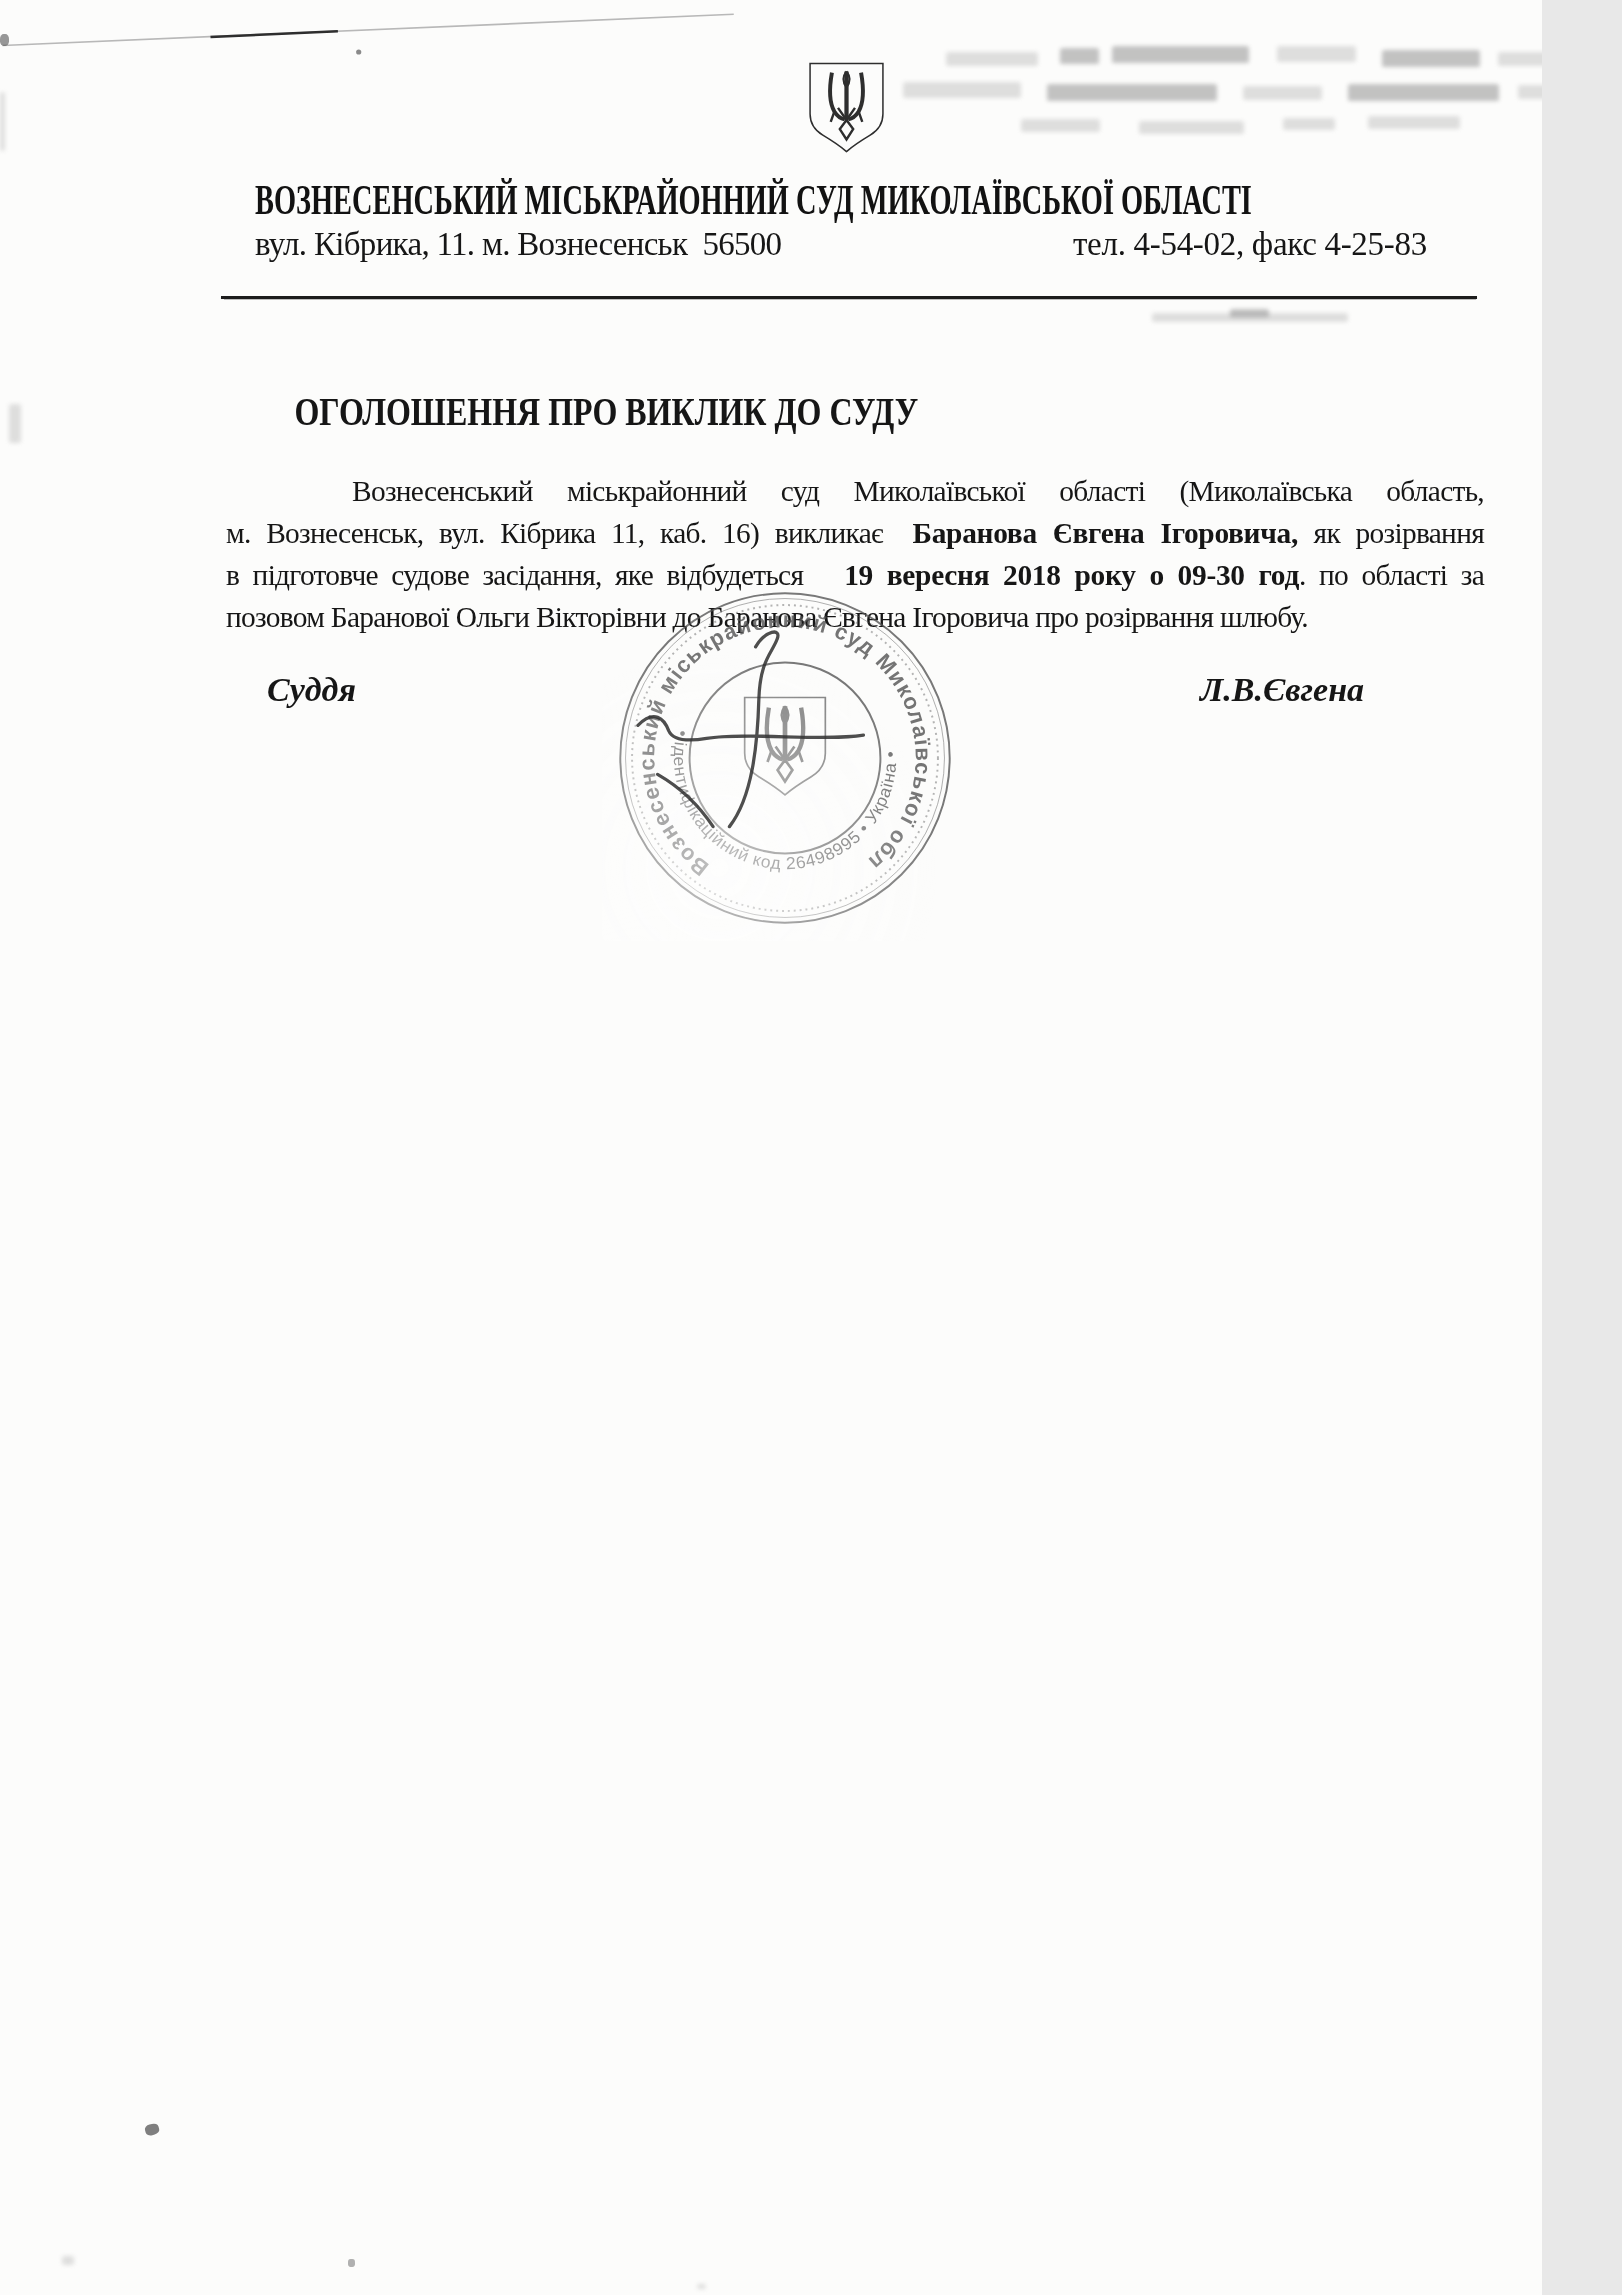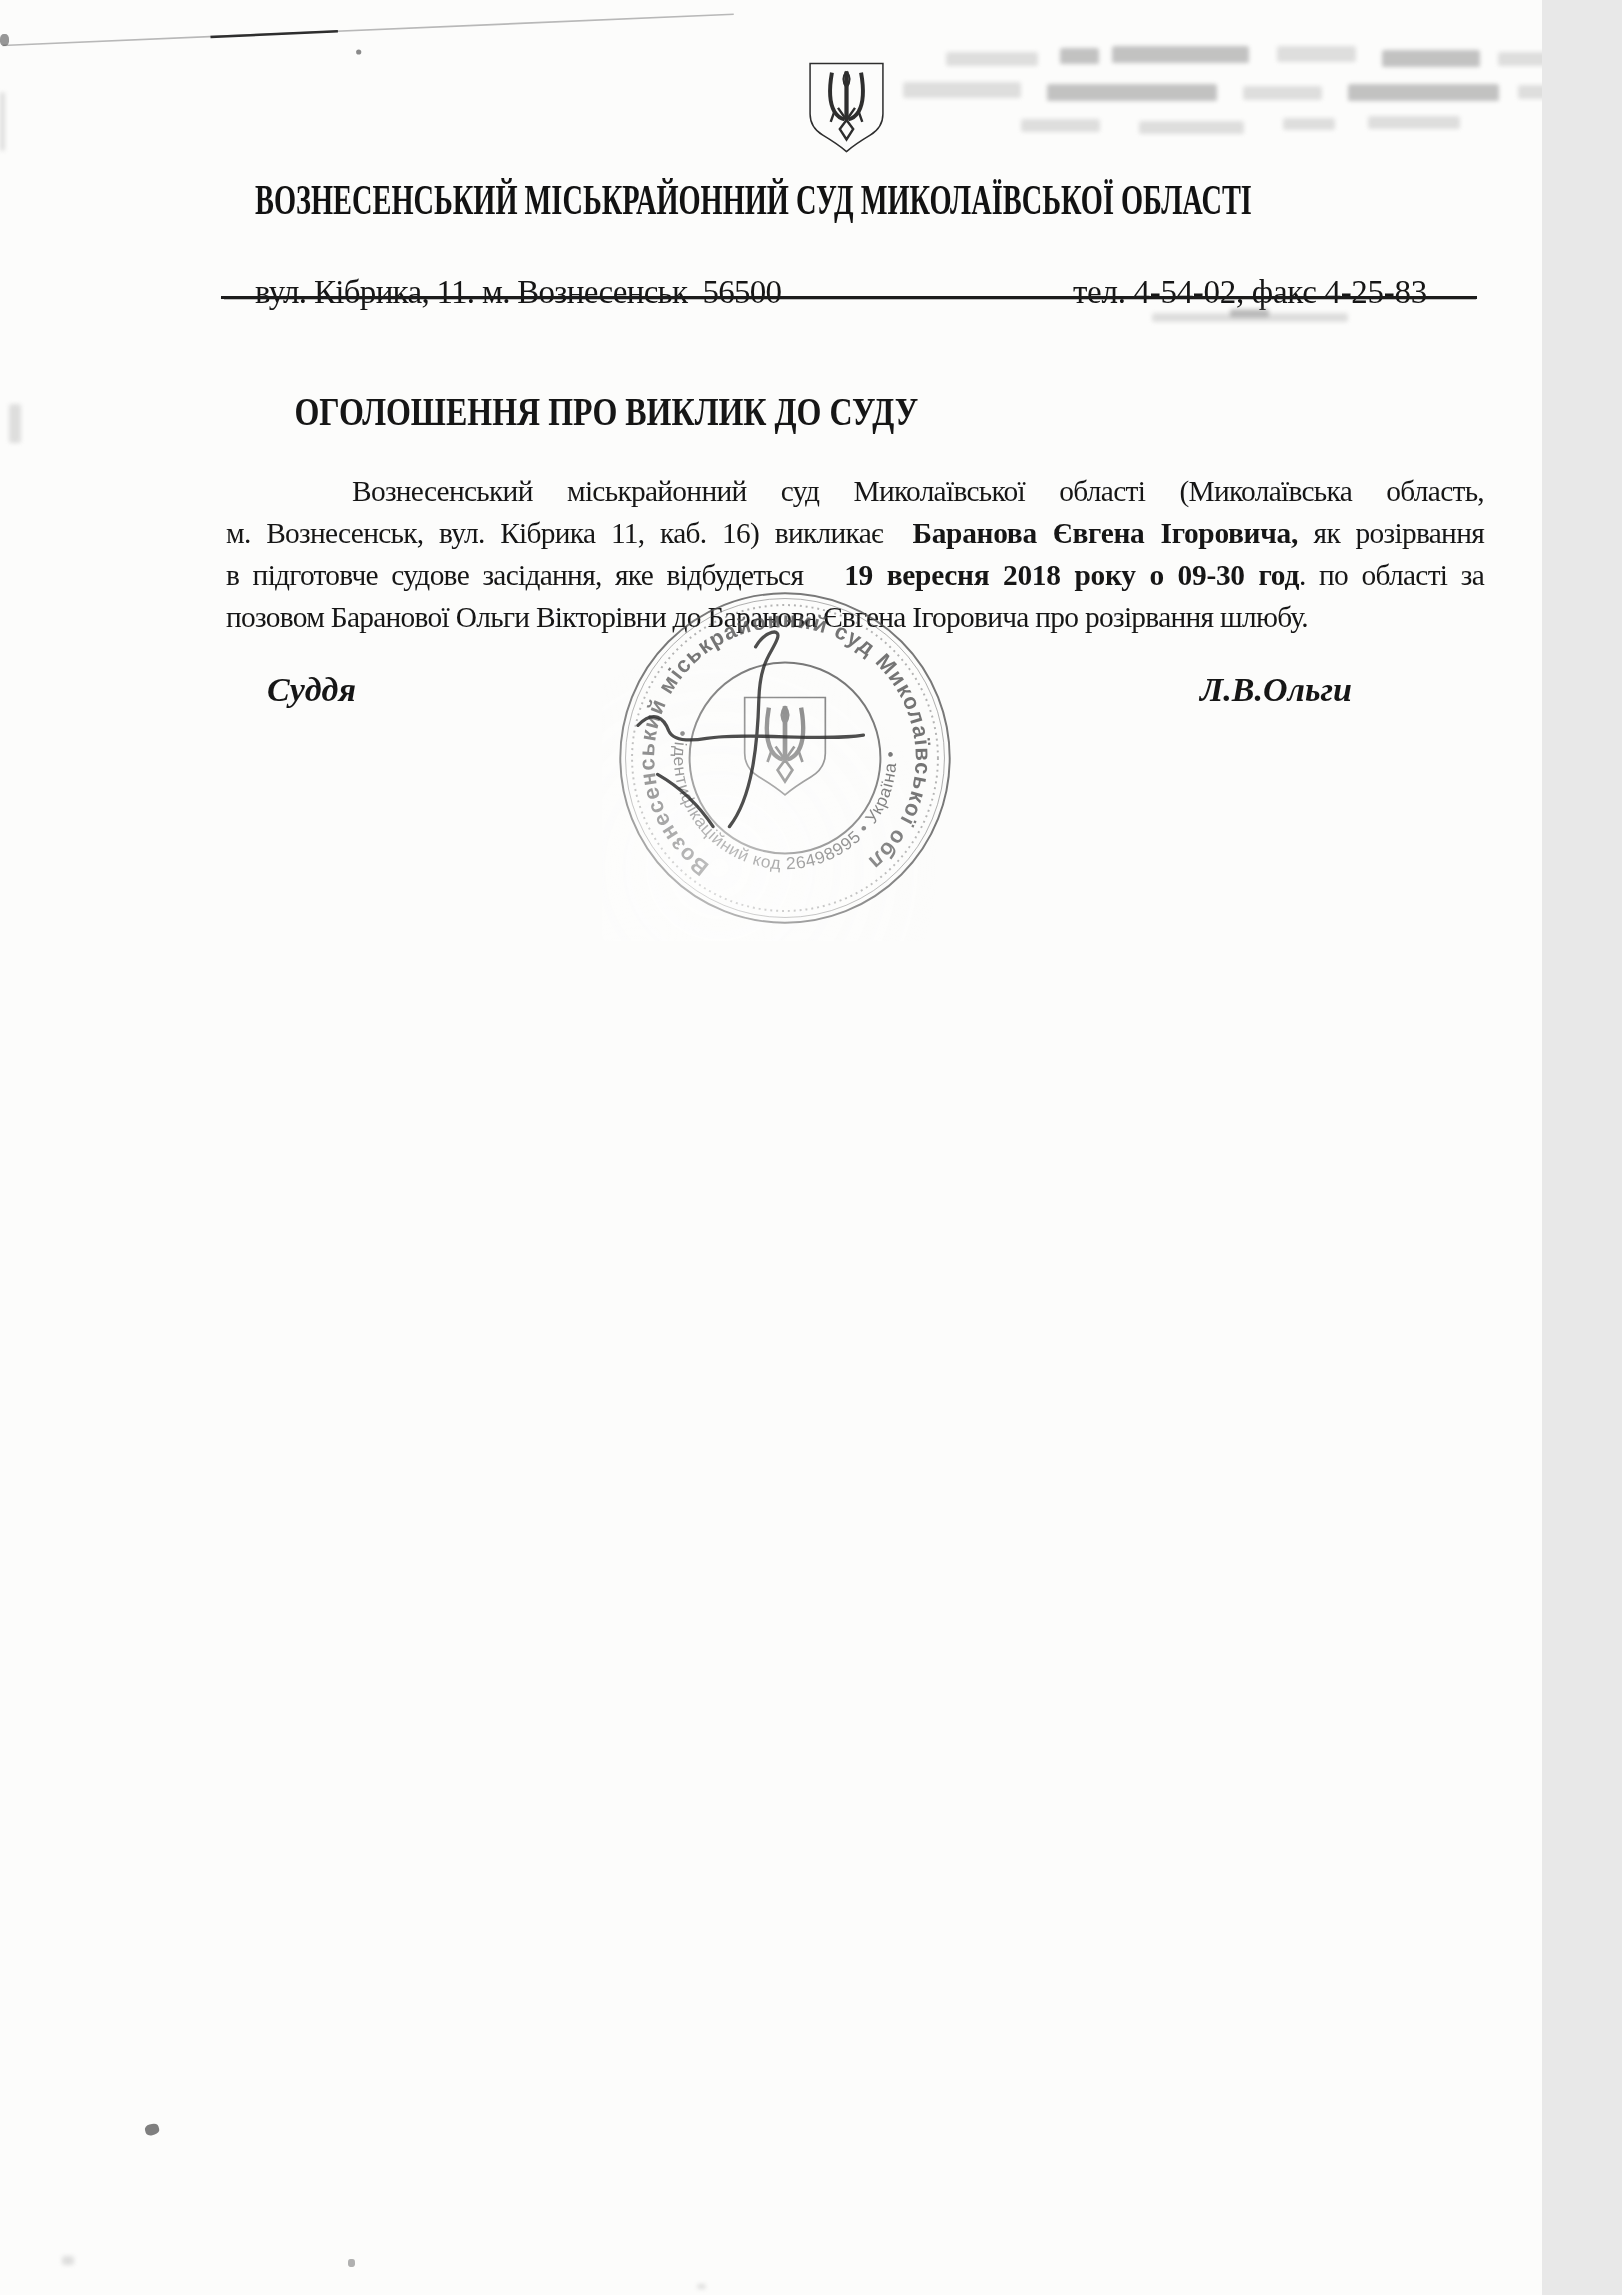--- a/index.html
+++ b/index.html
@@ -12,21 +12,21 @@
     color:#161616;
   }
   
   #emblem{position:absolute;left:804px;top:60px;width:85px;height:97px;color:#2e2e2e;}
   #court-name{
     position:absolute;left:255px;top:175px;
     font-size:43px;font-weight:bold;white-space:nowrap;
     transform:scaleX(0.66);transform-origin:left center;
     letter-spacing:0px;color:#121212;
   }
-  #addr-row{position:absolute;left:255px;top:226px;width:1230px;height:39px;font-size:33px;margin-top:48px;}
+  #addr-row{position:absolute;left:255px;top:226px;width:1230px;height:39px;font-size:33px;}
   #addr-left{position:absolute;left:0;top:0;white-space:pre;letter-spacing:-0.7px;}
   #addr-right{position:absolute;left:818px;top:0;width:327px;white-space:nowrap;letter-spacing:-0.3px;}
   #rule{position:absolute;left:221px;top:296px;width:1256px;height:2.6px;background:#1c1c1c;box-shadow:0 0.7px 0.7px rgba(0,0,0,.25);}
   
   #doc-title{position:absolute;left:226px;top:389px;width:1258px;text-align:left;font-size:39px;font-weight:bold;white-space:nowrap;}
   #doc-title span{display:inline-block;transform:scaleX(0.82);transform-origin:center;}
   
   #body-text{position:absolute;left:226px;top:470px;width:1258px;font-size:29.4px;line-height:42px;letter-spacing:-0.7px;}
   .bline{white-space:pre;text-align:justify;text-align-last:justify;height:42px;overflow:visible;}
   .bline.first{text-indent:126px;word-spacing:9.2px;}
@@ -112,21 +112,21 @@
   </div>
 
   <div id="body-text">
     <div class="bline first"><span>Вознесенський міськрайонний суд Миколаївської області (Миколаївська область,</span></div>
     <div class="bline"><span>м. Вознесенськ, вул. Кібрика 11, каб. 16) викликає </span><span class="b">Баранова Євгена Ігоровича,</span><span> як розірвання</span></div>
     <div class="bline"><span>в підготовче судове засідання, яке відбудеться  </span><span class="b">19 вересня 2018 року о 09-30 год</span><span>. по області за</span></div>
     <div class="bline last"><span>позовом Баранової Ольги Вікторівни до Баранова Євгена Ігоровича про розірвання шлюбу.</span></div>
   </div>
 
   <div id="judge-role">Суддя</div>
-  <div id="judge-name">Л.В.Ольги</div>
+  <div id="judge-name">Л.В.Євгена</div>
 
   <svg id="stamp" viewBox="-280 -280 560 560">
     <defs>
       <radialGradient id="fade" cx="32%" cy="80%" r="60%">
         <stop offset="0%" stop-color="#ffffff" stop-opacity="0.55"></stop>
         <stop offset="100%" stop-color="#ffffff" stop-opacity="0"></stop>
       </radialGradient>
       <path id="op" d="M -114.7 163.8 A 200 200 0 1 1 114.7 163.8" fill="none"></path>
       <path id="ip" d="M -164.2 -44 A 170 170 0 1 0 164.2 -44" fill="none"></path>
     </defs>

